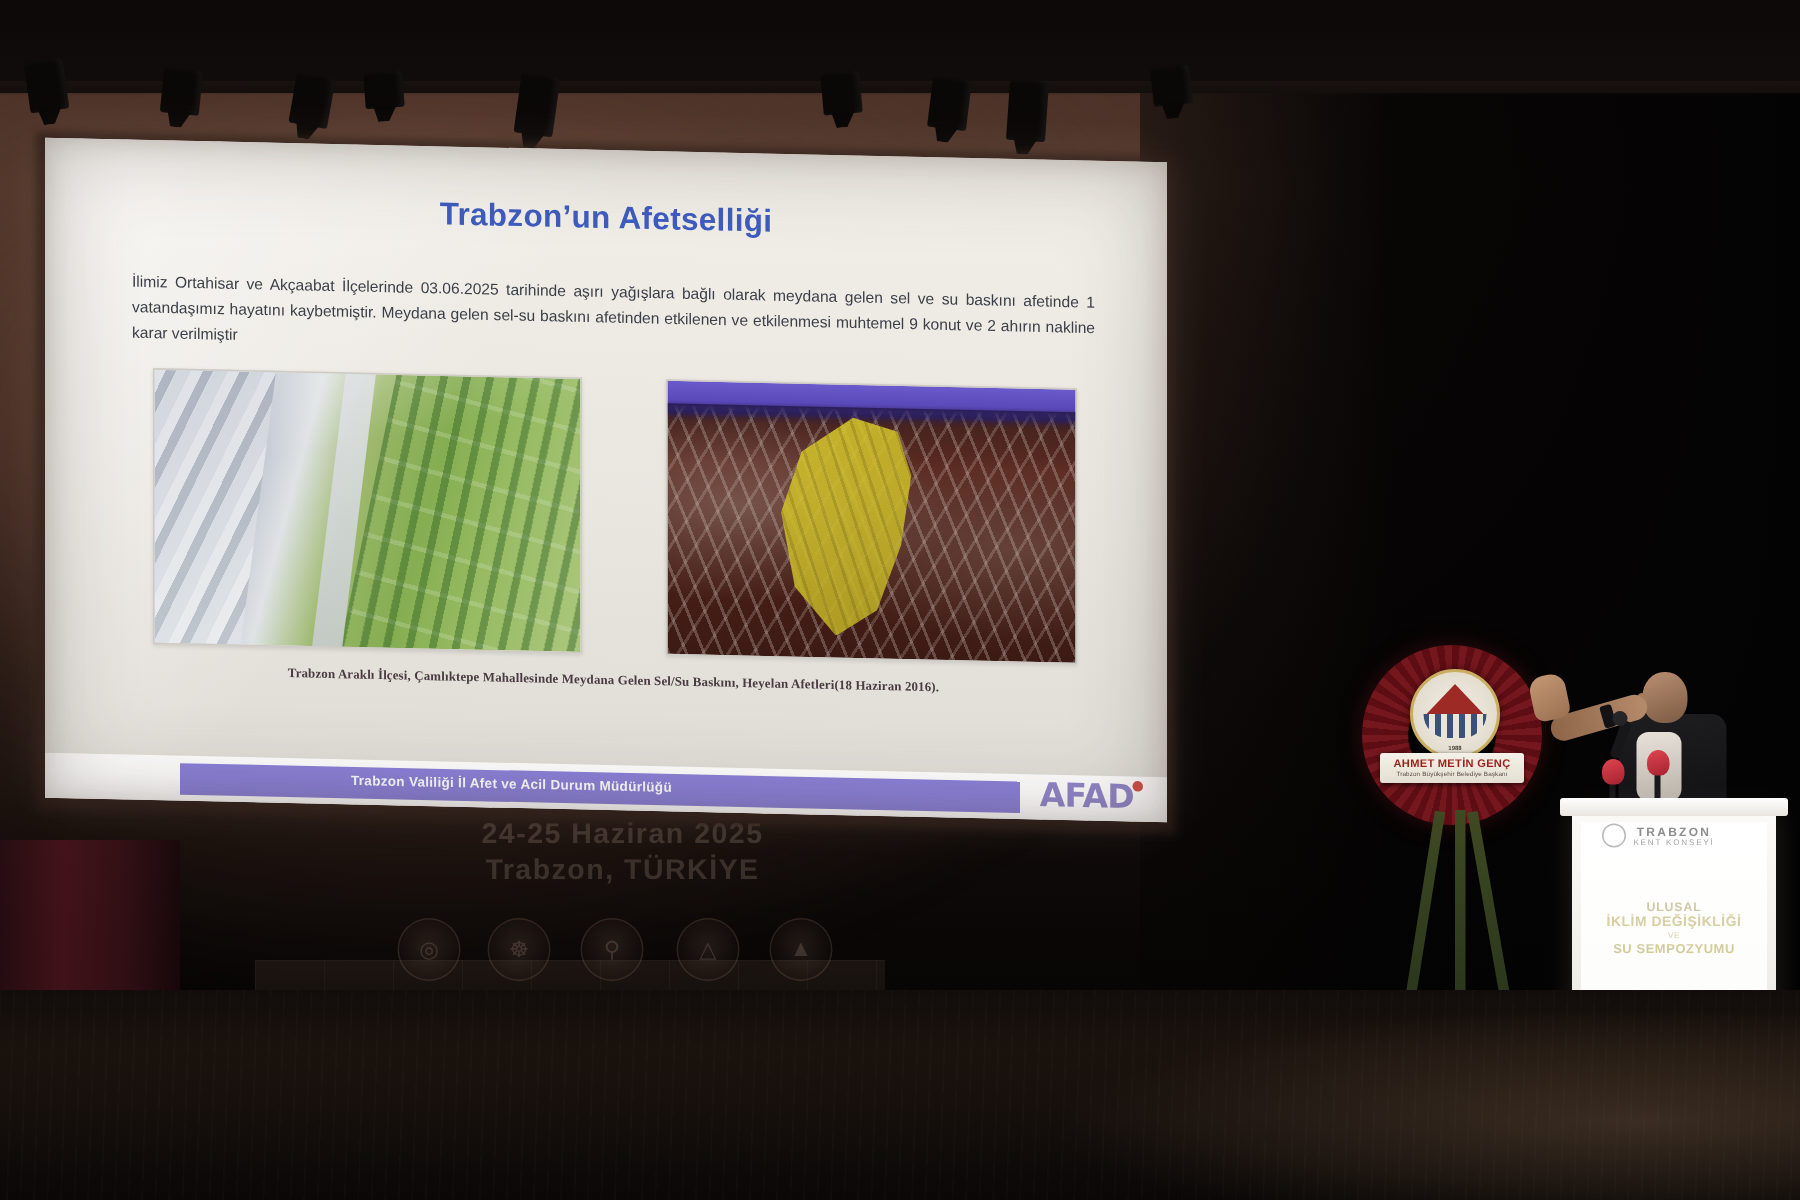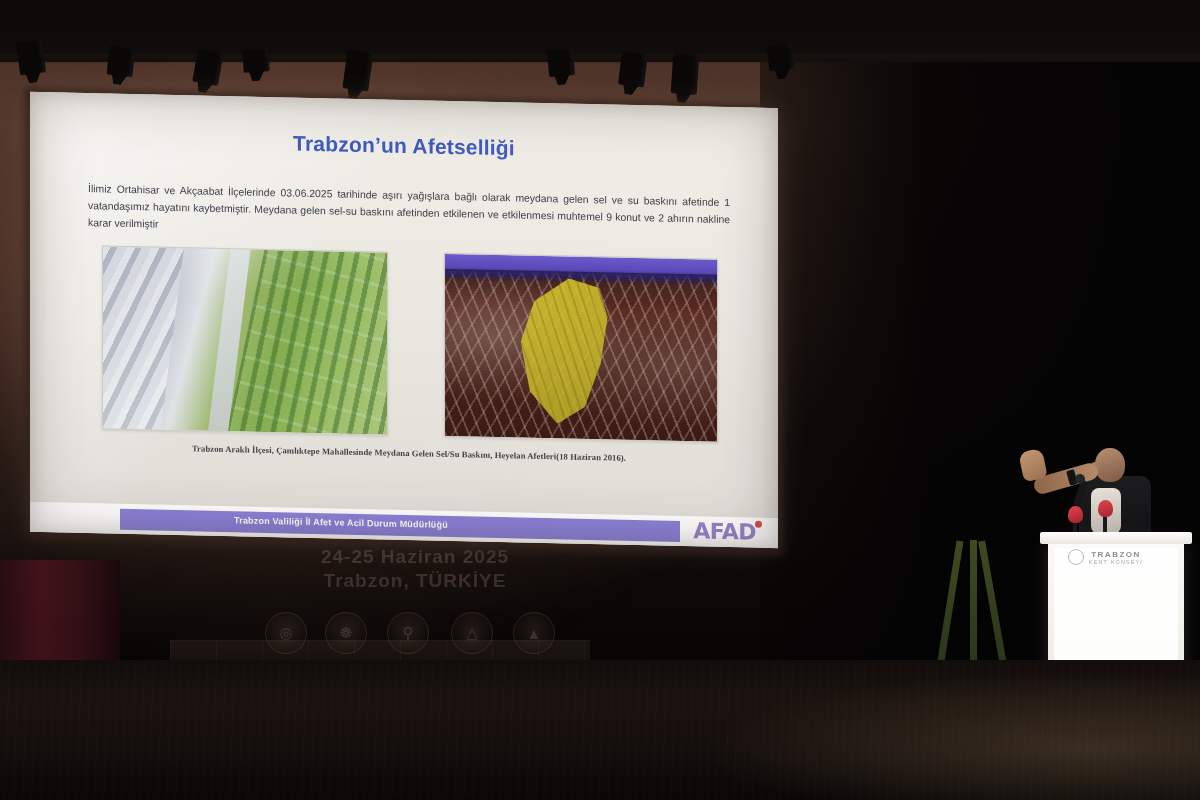--- a/index.html
+++ b/index.html
@@ -280,20 +280,32 @@
       <div class="footer-bar">
         <div class="footer-purple"></div>
         <div class="footer-text">Trabzon Valiliği İl Afet ve Acil Durum Müdürlüğü</div>
         <div class="afad">AFAD</div>
         <div class="afad-dot"></div>
       </div>
     </div>
     <div class="vignette"></div>
   </div>
 
+  <div class="wreath">
+    <div class="wreath-ring"></div>
+    <div class="wreath-emblem">
+      <div class="emb-top"></div>
+      <div class="emb-wave"></div>
+      <div class="emb-year">1988</div>
+    </div>
+    <div class="wreath-plate">
+      <div class="plate-name">AHMET METİN GENÇ</div>
+      <div class="plate-sub">Trabzon Büyükşehir Belediye Başkanı</div>
+    </div>
+  </div>
   <div class="wreath-legs">
     <div class="leg l1"></div>
     <div class="leg l2"></div>
     <div class="leg l3"></div>
   </div>
 
   <div class="speaker">
     <div class="sp-body"></div>
     <div class="sp-shirt"></div>
     <div class="sp-head"></div>
@@ -315,20 +327,26 @@
   </div>
 
   <div class="podium">
     <div class="podium-top"></div>
     <div class="pod-banner">
       <div class="pod-kc-logo"></div>
       <div class="pod-kc">
         <div class="kc1">TRABZON</div>
         <div class="kc2">KENT KONSEYİ</div>
       </div>
+      <div class="pod-title">
+        <div class="t1">ULUSAL</div>
+        <div class="t2">İKLİM DEĞİŞİKLİĞİ</div>
+        <div class="t3">VE</div>
+        <div class="t4">SU SEMPOZYUMU</div>
+      </div>
       <div class="pod-date">24-25 Haziran 2025</div>
       <div class="pod-city">Trabzon, TÜRKİYE</div>
       <div class="pod-url">iklim-sempozyumu.org.tr</div>
       <div class="pod-logos">
         <div class="pod-logo" style="left:0px;"></div>
         <div class="pod-logo" style="left:22px;"></div>
         <div class="pod-logo" style="left:44px;"></div>
         <div class="pod-logo" style="left:66px;"></div>
         <div class="pod-logo" style="left:88px;"></div>
       </div>

